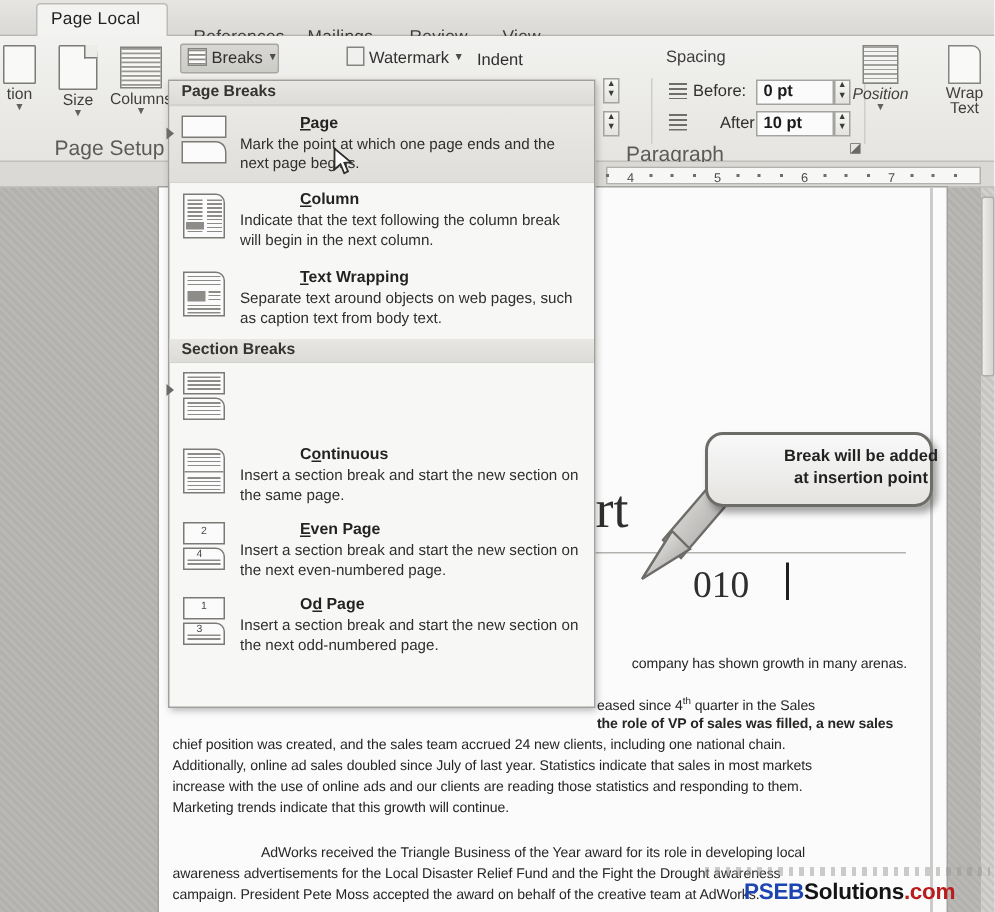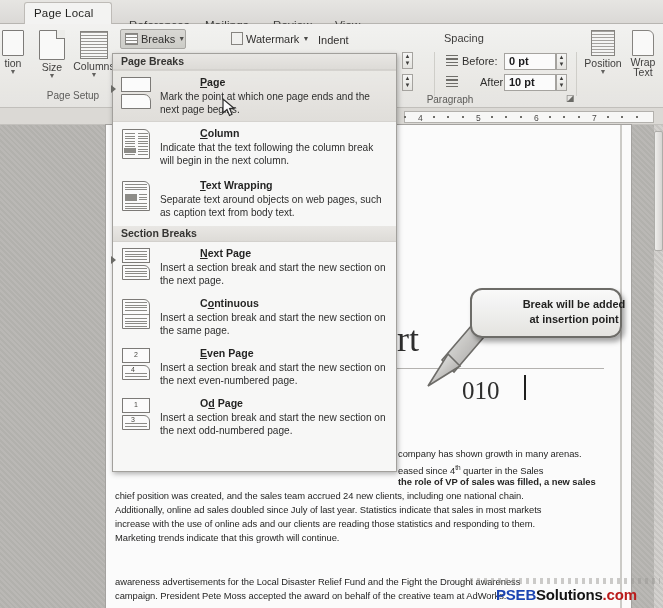--- a/index.html
+++ b/index.html
@@ -20,21 +20,21 @@
   #tabstrip{ position:absolute; left:0; top:0; width:663px; height:24px;
     background:linear-gradient(#e9e8e5,#dedcd8); border-bottom:1px solid #b9b7b2; }
   .tab{ position:absolute; top:15px; height:21px; line-height:20px;
     font-size:11.5px; color:#3a3a38; padding:0 9px; white-space:nowrap; letter-spacing:.2px;}
   .tab.active{ background:#f7f7f5; border:1px solid #c0bdb8; border-bottom:1px solid #f7f7f5;
     border-radius:3px 3px 0 0; color:#1d1d1b; top:2px; height:23px; line-height:21px;}
 
   #ribbon-body{ position:absolute; left:0; top:24px; width:663px; height:84px;
     background:linear-gradient(#f6f5f3,#e8e7e3); border-bottom:1px solid #c3c1bc;}
 
-  .grp-label{ position:absolute; font-size:10px; color:#5b5a57; text-align:center; }
+  .grp-label{ position:absolute; font-size:14px; color:#5b5a57; text-align:center; }
   .grp-sep{ position:absolute; top:28px; width:1px; height:44px; background:#d2d0cb; }
 
   
   .bigbtn{ position:absolute; text-align:center; }
   .bigbtn .glyph{ display:block; margin:0 auto; }
   .bigbtn .cap{ display:block; font-size:10.5px; color:#3e3d3b; margin-top:1px; }
   .bigbtn .arr{ display:block; font-size:7px; color:#61605d; line-height:6px;}
 
   .pageicon{ width:26px; height:30px; border:1.4px solid #7d7b77; background:#fdfdfc;
     border-radius:1px 6px 1px 1px; position:relative;}
@@ -229,21 +229,21 @@
     <div class="spinbtns" style="left:556px;top:50px;">
         <i>▲</i>
         <i>▼</i>
       </div>
 
     <div class="grp-label" style="left:400px;top:70px;width:100px;">Paragraph</div>
     <div style="position:absolute;left:566px;top:69px;font-size:9px;color:#6a6965;">◪</div>
 
     <div class="grp-sep" style="left:576px;"></div>
 
-    <div class="bigbtn" style="left:584px;top:6px;width:38px;">
+    <div class="bigbtn" style="left:568px;top:6px;width:38px;font-style:italic;">
       <span class="glyph" style="width:24px;height:26px;border:1.3px solid #86847f;background:#f8f8f6;
             background-image:repeating-linear-gradient(#a4a29e 0 1px,transparent 1px 3px);"></span>
       <span class="cap">Position</span>
       <span class="arr">▼</span>
     </div>
 
     <div class="bigbtn" style="left:624px;top:6px;width:38px;">
       <span class="glyph" style="width:22px;height:26px;border:1.3px solid #86847f;background:#fdfdfc;border-radius:0 6px 0 0;"></span>
       <span class="cap" style="line-height:10px;">Wrap Text</span>
     </div>
@@ -273,21 +273,21 @@
 
 <div id="workspace">
   <div id="page">
 
     <div id="doc-title1">s, Inc</div>
     <div id="doc-title2">thly Report</div>
     <div id="doc-rule"></div>
     <div id="doc-date">010</div>
     <div id="caret-bar"></div>
 
-    <div class="body-par" style="left:292px;top:322px;width:230px;white-space:nowrap;">
+    <div class="body-par" style="left:292px;top:310px;width:230px;white-space:nowrap;text-align:center;">
       <span>company has shown growth in many arenas.</span>
     </div>
     <div class="body-par" style="left:292px;top:336px;width:230px;white-space:nowrap;">
       <span>eased since 4</span><span class="sup">th</span><span> quarter in the Sales</span>
     </div>
     <div class="body-par" style="left:292px;top:350px;width:230px;white-space:nowrap;font-weight:bold;">
       <span>the role of VP of sales was filled, a new sales</span>
     </div>
 
     <div class="body-par" style="left:9px;top:364px;width:500px;white-space:nowrap;">
@@ -296,20 +296,23 @@
     <div class="body-par" style="left:9px;top:378px;width:510px;white-space:nowrap;">
       <span>Additionally, online ad sales doubled since July of last year. Statistics indicate that sales in most markets</span>
     </div>
     <div class="body-par" style="left:9px;top:392px;width:510px;white-space:nowrap;">
       <span>increase with the use of online ads and our clients are reading those statistics and responding to them.</span>
     </div>
     <div class="body-par" style="left:9px;top:406px;width:510px;white-space:nowrap;">
       <span>Marketing trends indicate that this growth will continue.</span>
     </div>
 
+    <div class="body-par" style="left:68px;top:436px;width:470px;white-space:nowrap;">
+      <span>AdWorks received the Triangle Business of the Year award for its role in developing local</span>
+    </div>
     <div class="body-par" style="left:9px;top:450px;width:520px;white-space:nowrap;">
       <span>awareness advertisements for the Local Disaster Relief Fund and the Fight the Drought awareness</span>
     </div>
     <div class="body-par" style="left:9px;top:464px;width:520px;white-space:nowrap;">
       <span>campaign.  President Pete Moss accepted the award on behalf of the creative team at AdWorks.</span>
     </div>
   </div>
 
   <div id="page-right-edge"></div>
   <div id="scroll-track"></div>
@@ -389,26 +392,20 @@
   <div class="menu-head">Section Breaks</div>
 
   <div class="mitem" style="height:50px;">
     <div class="pointer"></div>
     <div class="micon">
       <span class="ic-sheet" style="left:3px;top:1px;width:28px;height:15px;"></span>
       <span class="ic-lines" style="left:6px;top:4px;width:22px;height:9px;"></span>
       <span class="ic-sheet" style="left:3px;top:18px;width:28px;height:15px;border-radius:0 6px 0 0;"></span>
       <span class="ic-lines" style="left:6px;top:21px;width:22px;height:9px;"></span>
     </div>
-    <div class="mtext">
-      <div class="mtitle">
-        <u>N</u><span>ext Page</span>
-      </div>
-      <div class="mdesc">Insert a section break and start the new section on the next page.</div>
-    </div>
   </div>
 
   <div class="mitem" style="height:50px;">
     <div class="micon">
       <span class="ic-sheet" style="left:3px;top:2px;width:28px;height:30px;border-radius:0 6px 0 0;"></span>
       <span class="ic-lines" style="left:6px;top:5px;width:22px;height:10px;"></span>
       <span class="ic-blk" style="left:4px;top:17px;width:26px;height:1.4px;"></span>
       <span class="ic-lines" style="left:6px;top:21px;width:22px;height:9px;"></span>
     </div>
     <div class="mtext">

